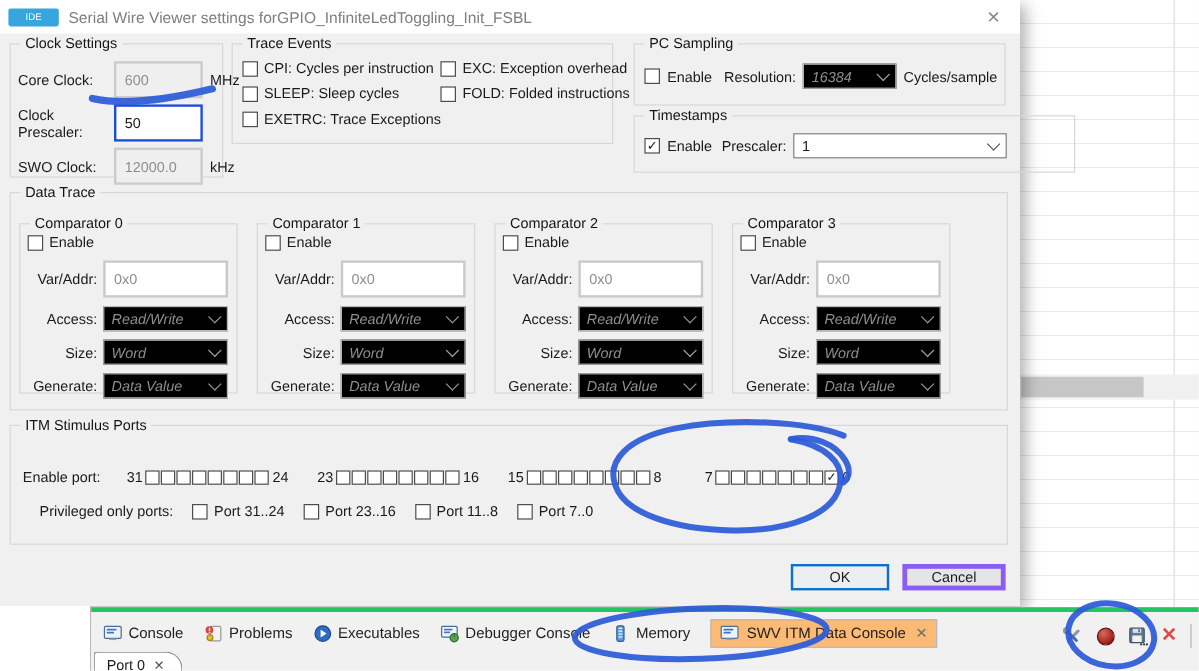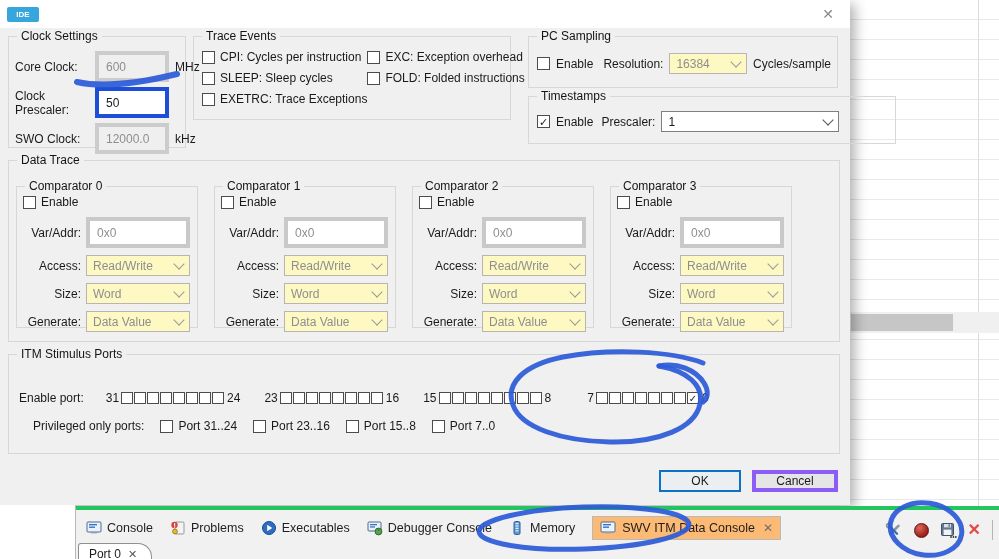--- a/index.html
+++ b/index.html
@@ -10,47 +10,47 @@
   .editor-bg{position:absolute;left:850px;top:0;width:149px;height:508px;
     background:repeating-linear-gradient(to bottom,#ffffff 0 19px,#e9e9e9 19px 20px);}
   .editor-vline{position:absolute;left:978px;top:0;width:1px;height:508px;background:#dcdcdc;}
   .hscroll-track{position:absolute;left:850px;top:312px;width:149px;height:21px;background:#f0f0f0;}
   .hscroll-thumb{position:absolute;left:851px;top:314px;width:102px;height:17px;background:#c6c6c6;}
 
   
   .dialog{position:absolute;left:0;top:0;width:850px;height:505px;background:#f0f0f0;
           box-shadow:5px 4px 12px rgba(0,0,0,.3);}
   .titlebar{height:28px;background:#fff;display:flex;align-items:center;padding-left:7px;}
-  .app-icon{width:32px;height:15px;background:#36a6dd;color:#fff;font-size:8px;font-weight:bold;
+  .app-icon{width:42px;height:15px;background:#36a6dd;color:#fff;font-size:8px;font-weight:normal;
             display:flex;align-items:center;justify-content:center;border-radius:2px;margin-right:8px;}
   .title-text{color:#7e7e7e;font-size:13px;white-space:nowrap;}
   .win-close{position:absolute;right:12px;top:4px;width:20px;height:20px;display:flex;
              align-items:center;justify-content:center;color:#8a8a8a;font-size:14px;cursor:default;}
 
   
   .group{position:absolute;border:1px solid #d7d7d7;box-sizing:border-box;}
   .legend{position:absolute;top:-8px;left:8px;background:#f0f0f0;padding:0 4px;color:#141414;white-space:nowrap;}
 
   
   .cb{width:13px;height:13px;border:1px solid #4c4c4c;background:#fff;box-sizing:border-box;
       display:inline-flex;align-items:center;justify-content:center;flex:none;position:relative;}
   .cb.checked::after{content:"✓";font-size:11px;line-height:10px;color:#1a1a1a;}
   .mini-cb{width:12px;height:12px;border:1px solid #4c4c4c;background:#fff;box-sizing:border-box;
       display:inline-flex;align-items:center;justify-content:center;flex:none;margin-right:1px;}
   .mini-cb.checked::after{content:"✓";font-size:10px;line-height:9px;color:#1a1a1a;}
   .cb-item{display:flex;align-items:center;gap:5px;white-space:nowrap;}
 
   
-  .field{height:31px;border:4px solid #1d4ed8;background:#fff;box-sizing:border-box;
+  .field{height:31px;border:2px solid #1d4ed8;background:#fff;box-sizing:border-box;
          display:flex;align-items:center;padding:0 7px;}
   .field.dim{border-color:#c9c9c9;color:#8e8e8e;}
   .field.disabled{background:#efefef;border-color:#cccccc;color:#8e8e8e;}
   .select{height:21px;border:1px solid #7f7f7f;background:#fff;box-sizing:border-box;
           display:flex;align-items:center;justify-content:space-between;padding:0 6px;}
-  .select.disabled{background:#fef9c3;border-color:#b5b5b5;color:#8e8e8e;}
+  .select.disabled{background:#000000;border-color:#b5b5b5;color:#8e8e8e;font-style:italic;}
   .chev{width:7px;height:7px;border-right:1.6px solid #555;border-bottom:1.6px solid #555;
         transform:rotate(45deg);margin-top:-3px;flex:none;}
   .select.disabled .chev{border-color:#9a9a9a;}
 
   
   .clock-grid{display:grid;grid-template-columns:80px 74px auto;align-items:center;
               row-gap:5px;padding:14px 4px 0 6px;}
   .clock-grid .unit{padding-left:6px;}
 
   
@@ -104,20 +104,21 @@
 <body>
 
 <div class="editor-bg"></div>
 <div class="editor-vline"></div>
 <div class="hscroll-track"></div>
 <div class="hscroll-thumb"></div>
 
 <div class="dialog">
   <div class="titlebar">
     <span class="app-icon">IDE</span>
+    <span class="title-text">Serial Wire Viewer settings forGPIO_InfiniteLedToggling_Init_FSBL</span>
   </div>
   <div class="win-close">✕</div>
 
   <div class="group" style="left:8px;top:36px;width:178px;height:112px;">
     <span class="legend">Clock Settings</span>
     <div class="clock-grid">
       <span>Core Clock:</span>
       <span class="field disabled">600</span>
       <span class="unit">MHz</span>
 
@@ -354,21 +355,21 @@
       <span class="cb-item">
           <span class="cb"></span>
           <span>Port 31..24</span>
         </span>
       <span class="cb-item">
           <span class="cb"></span>
           <span>Port 23..16</span>
         </span>
       <span class="cb-item">
           <span class="cb"></span>
-          <span>Port 15..8</span>
+          <span>Port 11..8</span>
         </span>
       <span class="cb-item">
           <span class="cb"></span>
           <span>Port 7..0</span>
         </span>
     </div>
   </div>
 
   <div class="btn default" style="left:659px;top:470px;width:82px;">OK</div>
   <div class="btn" style="left:752px;top:470px;width:86px;">Cancel</div>

